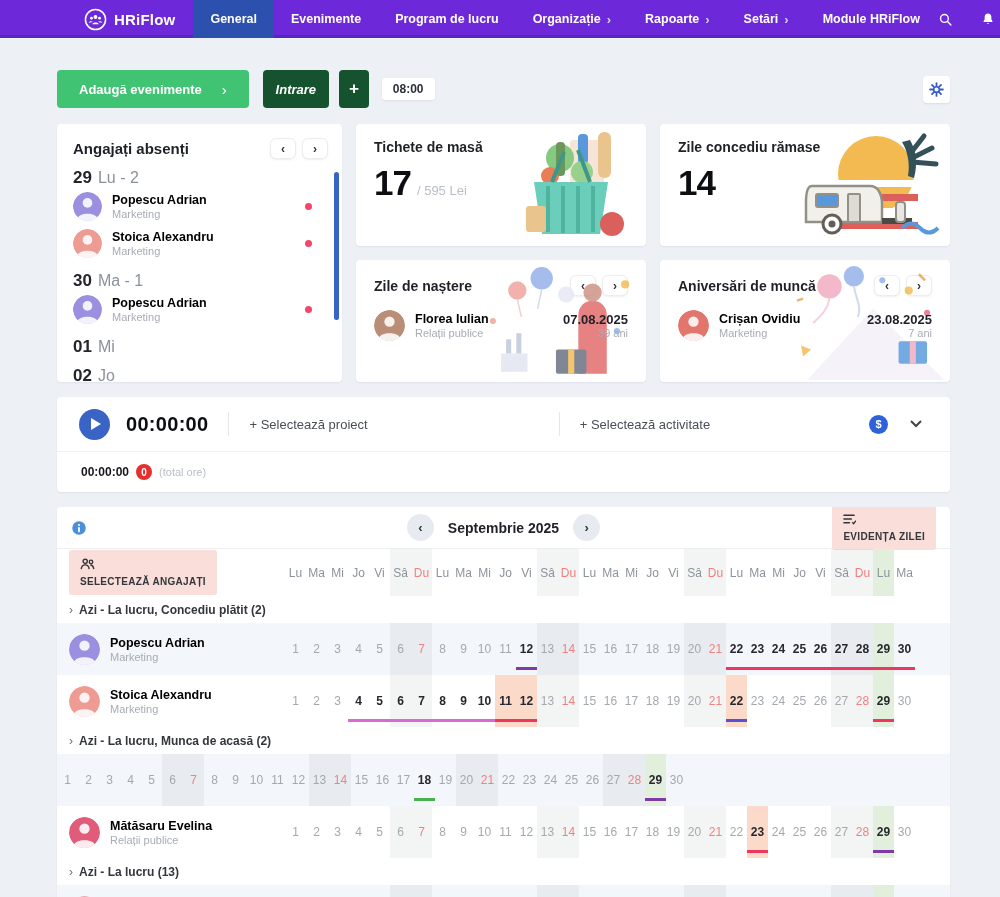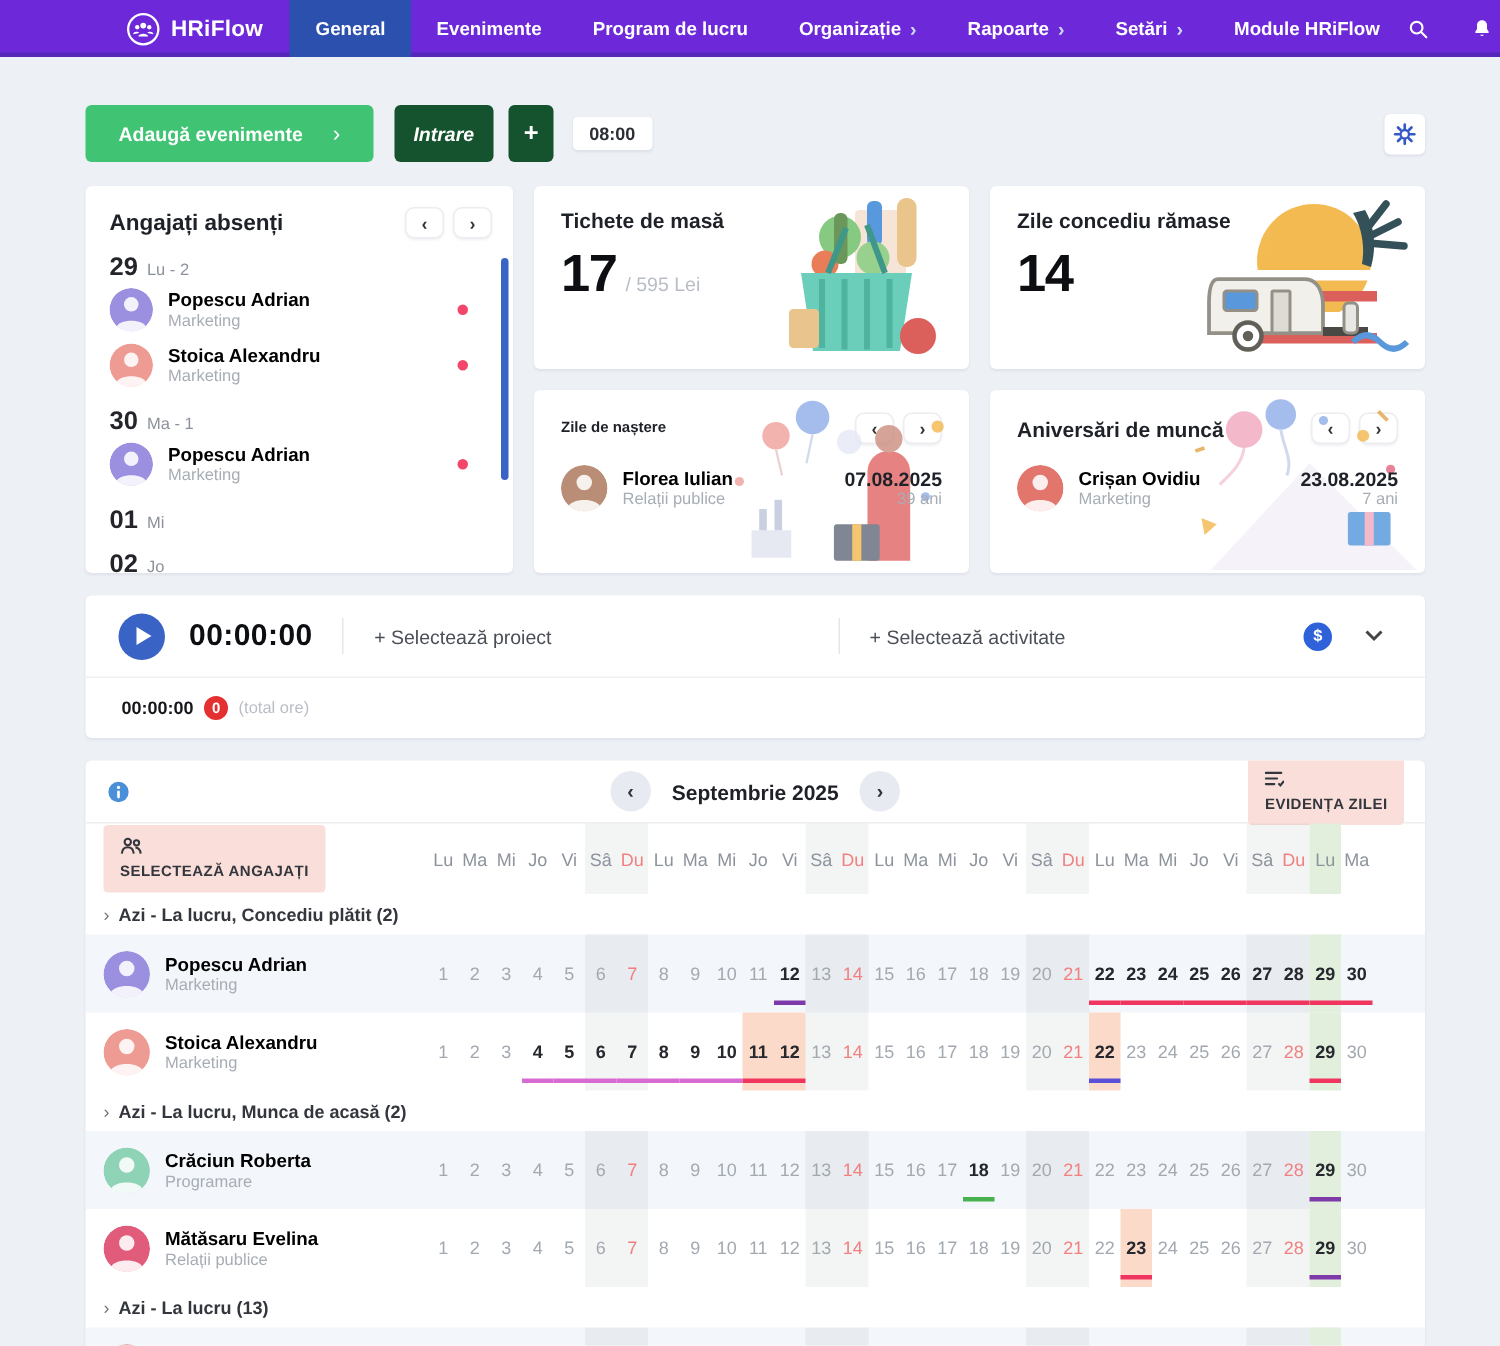--- a/index.html
+++ b/index.html
@@ -44,21 +44,21 @@
   .absent-card { width:285px; flex:none; padding:14px 14px 0 16px; position:relative; overflow:hidden; }
   .card-header { display:flex; align-items:center;gap:40px; }
   .card-title { font-size:15px; font-weight:800; color:#1f2128; }
   .card-nav { margin-left:auto; display:flex; gap:6px; }
   .mini-btn { width:26px; height:21px; background:#fff; border:1px solid #ececf1; border-radius:6px;
               box-shadow:0 1px 2px rgba(40,50,80,.08); font-size:12px; font-weight:700; color:#333;
               display:flex; align-items:center; justify-content:center; cursor:pointer; line-height:1; }
   .absent-list { margin-top:6px; }
   .date-row { display:flex; align-items:baseline; gap:6px; margin-top:9px; }
   .date-num { font-size:17px; font-weight:600; color:#23252b; }
-  .date-lbl { font-size:11px; color:#8b919a; }
+  .date-lbl { font-size:16px; color:#8b919a; }
   .abs-emp { display:flex; align-items:center; gap:10px; padding:4px 0; cursor:pointer; }
   .emp-names .nm { font-size:12.5px; font-weight:800; color:#000000; line-height:1.2; }
   .emp-names .dp { font-size:11px; color:#a7adb5; }
   .red-dot { width:7px; height:7px; border-radius:50%; background:#f4456b; margin-left:auto; margin-right:16px; }
   .abs-scrollbar { position:absolute; right:3px; top:48px; width:5px; height:148px; background:#3a63c6;
                    border-radius:3px; cursor:pointer; }
 
   .right-cards { flex:1; display:flex; flex-direction:column; gap:14px; }
   .right-cards .r-row { display:flex; gap:14px; flex:1; }
   .stat-card { flex:1; padding:15px 18px; position:relative; overflow:hidden; }
@@ -357,21 +357,21 @@
               <rect x="94" y="88" width="6" height="24" fill="#f2b544"></rect>
               <path d="M28 92h26v18H28z" fill="#dfe3ee"></path>
                 <rect x="33" y="78" width="5" height="14" fill="#b9c2d8"></rect>
                 <rect x="43" y="72" width="5" height="20" fill="#b9c2d8"></rect>
               <circle cx="150" cy="24" r="4" fill="#f2b544"></circle>
                 <circle cx="142" cy="70" r="3" fill="#8aa9e8"></circle>
                 <circle cx="20" cy="60" r="3" fill="#ee9b94"></circle>
             </g>
           </svg>
           <div class="card-header">
-            <span class="card-title" style="font-size:10px;">Zile de naștere</span>
+            <span class="card-title" style="font-size:14px;">Zile de naștere</span>
             <span class="card-nav">
               <span class="mini-btn">‹</span>
               <span class="mini-btn">›</span>
             </span>
           </div>
           <div class="person-row">
             <span id="bday-avatar">
                 <svg class="avatar" width="31" height="31" viewBox="0 0 36 36">
                   <circle cx="18" cy="18" r="18" fill="#b98d76"></circle>
                   <circle cx="18" cy="13.5" r="6" fill="rgba(255,255,255,.88)"></circle>
@@ -773,33 +773,20 @@
             <span class="dcell">
               <span class="num">30</span>
             </span>
           </div>
         </div>
         <div class="grp-header">
           <span class="grp-caret">›</span>
           <span>Azi - La lucru, Munca de acasă (2)</span>
         </div>
         <div class="emp-row shaded">
-          <div class="emp-info">
-            <span>
-              <svg class="avatar" width="31" height="31" viewBox="0 0 36 36">
-                <circle cx="18" cy="18" r="18" fill="#8fd3b6"></circle>
-                <circle cx="18" cy="13.5" r="6" fill="rgba(255,255,255,.88)"></circle>
-                <path d="M5.5 33c1.5-8 23.5-8 25 0a18 18 0 01-25 0z" fill="rgba(255,255,255,.88)"></path>
-              </svg>
-            </span>
-            <span class="emp-names">
-              <div class="nm">Crăciun Roberta</div>
-              <div class="dp">Programare</div>
-            </span>
-          </div>
           <div class="day-grid">
             <span class="dcell">
               <span class="num">1</span>
             </span>
             <span class="dcell">
               <span class="num">2</span>
             </span>
             <span class="dcell">
               <span class="num">3</span>
             </span>

